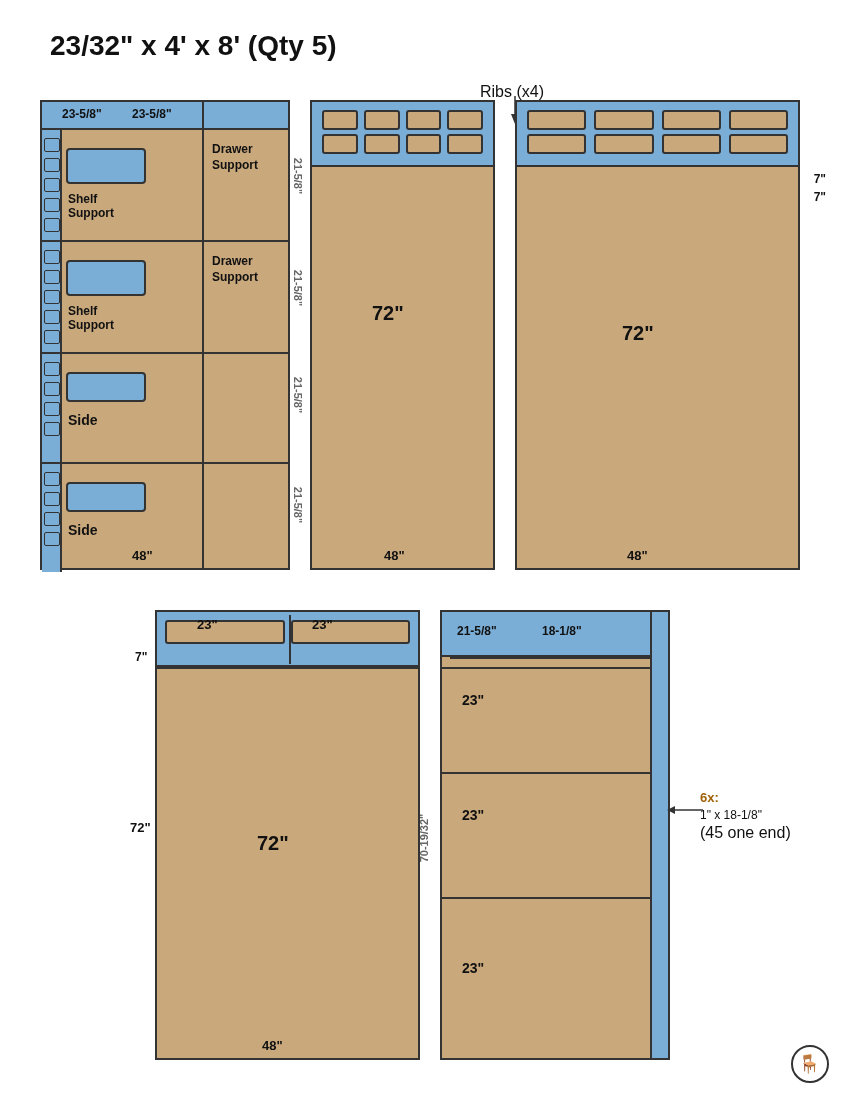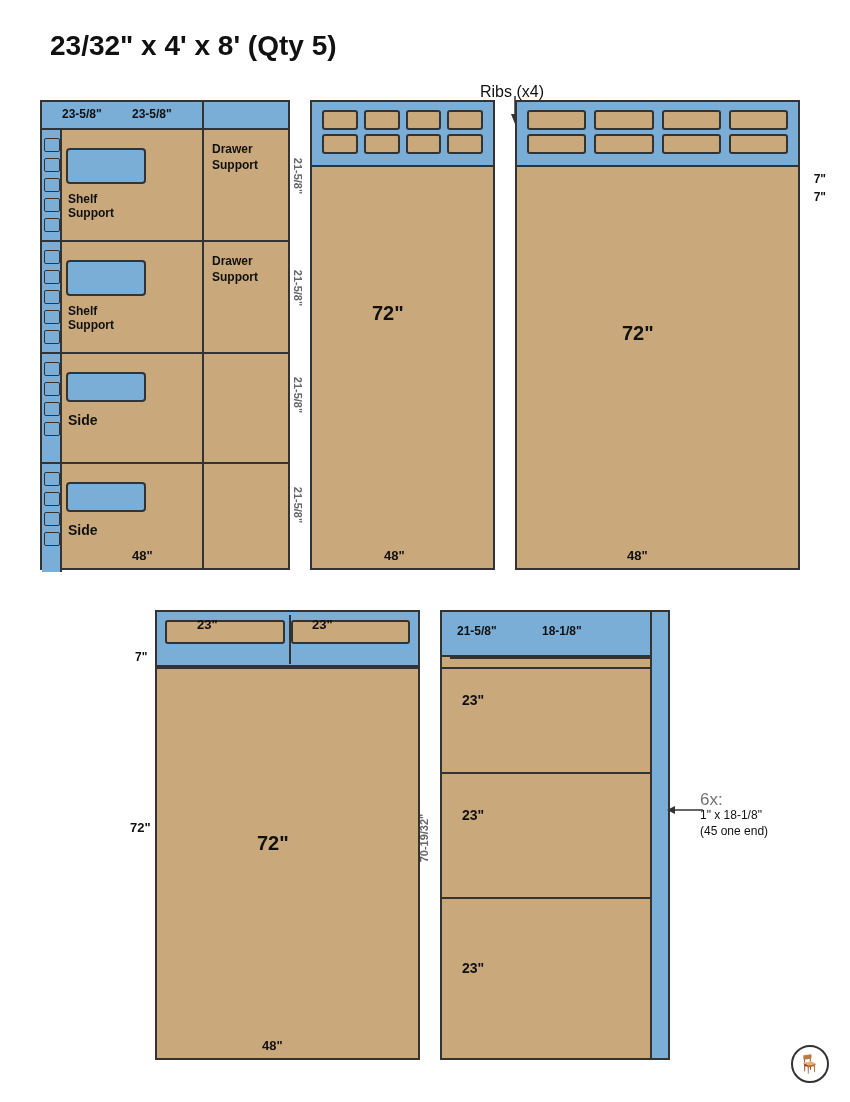--- a/index.html
+++ b/index.html
@@ -333,23 +333,23 @@
 
   <div style="position:absolute;top:195px;left:20px;font-size:14px;font-weight:bold;color:#111;">23"</div>
 
   <div style="position:absolute;top:285px;left:0;right:18px;height:2px;background:#333;"></div>
 
   <div style="position:absolute;top:348px;left:20px;font-size:14px;font-weight:bold;color:#111;">23"</div>
 
   <div style="position:absolute;top:220px;left:-42px;font-size:11px;font-weight:bold;color:#666;transform:rotate(-90deg);transform-origin:center center;white-space:nowrap;">70-19/32"</div>
 </div>
 
-<div style="position:absolute;top:790px;left:700px;font-size:17px;font-weight:normal;color:#737373;">6x:</div>
+<div style="position:absolute;top:790px;left:700px;font-size:13px;font-weight:bold;color:#a16207;">6x:</div>
 <div style="position:absolute;top:808px;left:700px;font-size:12px;color:#111;">1" x 18-1/8"</div>
-<div style="position:absolute;top:824px;left:700px;font-size:12px;color:#111;">(45 one end)</div>
+<div style="position:absolute;top:824px;left:700px;font-size:16px;color:#111;">(45 one end)</div>
 
 <svg style="position:absolute;top:800px;left:665px;" width="40" height="20">
   <line x1="38" y1="10" x2="5" y2="10" stroke="#333" stroke-width="1.5"></line>
   <polygon points="2,10 10,6 10,14" fill="#333"></polygon>
 </svg>
 
 <svg id="logo" viewBox="0 0 40 40" xmlns="http://www.w3.org/2000/svg">
   <circle cx="20" cy="20" r="18" fill="none" stroke="#333" stroke-width="2"></circle>
   <text x="20" y="26" text-anchor="middle" font-size="18" fill="#333">🪑</text>
 </svg>

